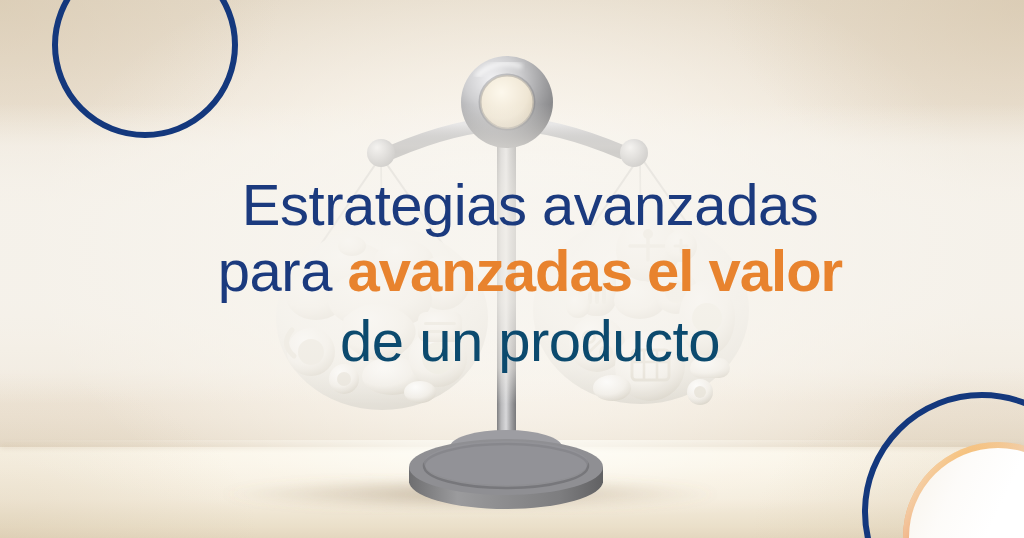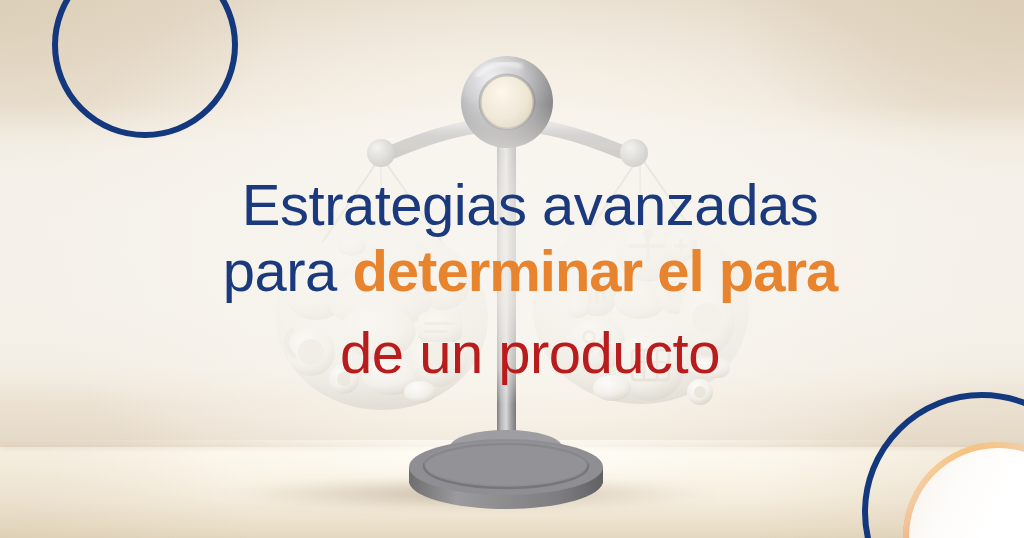--- a/index.html
+++ b/index.html
@@ -106,21 +106,21 @@
   .headline{
     position:absolute; left:0; top:176px; width:1024px; z-index:20;
     text-align:center;
     line-height:1.00;
     letter-spacing:-0.5px;
     padding-left:36px;
   }
   .hl-line{ display:block; white-space:nowrap; }
   .hl-1{ font-size:58px; color:#1b3a7e; font-weight:400; }
   .hl-2{ font-size:58px; color:#1b3a7e; font-weight:400; margin-top:8px; }
-  .hl-3{ font-size:58px; color:#b91c1c; font-weight:400; margin-top:24px; }
+  .hl-3{ font-size:58px; color:#0c4a6e; font-weight:400; margin-top:12px; }
   .hl-accent{ color:#e8832e; font-weight:700; letter-spacing:-1px; }
 </style>
 </head>
 <body>
 
 <div class="banner">
 
   <div class="bg-wall2"></div>
   <div class="bg-wall-glow"></div>
   <div class="bg-floor"></div>
@@ -304,18 +304,18 @@
 
   <div class="wash"></div>
 
   <div class="ring ring-tl"></div>
   <div class="ring ring-br-blue"></div>
   <div class="ring ring-br-orange"></div>
 
   <div class="headline">
     <span class="hl-line hl-1">Estrategias avanzadas</span>
     <span class="hl-line hl-2">
-      <span>para </span><span class="hl-accent">determinar el para</span>
+      <span>para </span><span class="hl-accent">avanzadas el valor</span>
     </span>
     <span class="hl-line hl-3">de un producto</span>
   </div>
 
 </div>
 
 </body></html>

